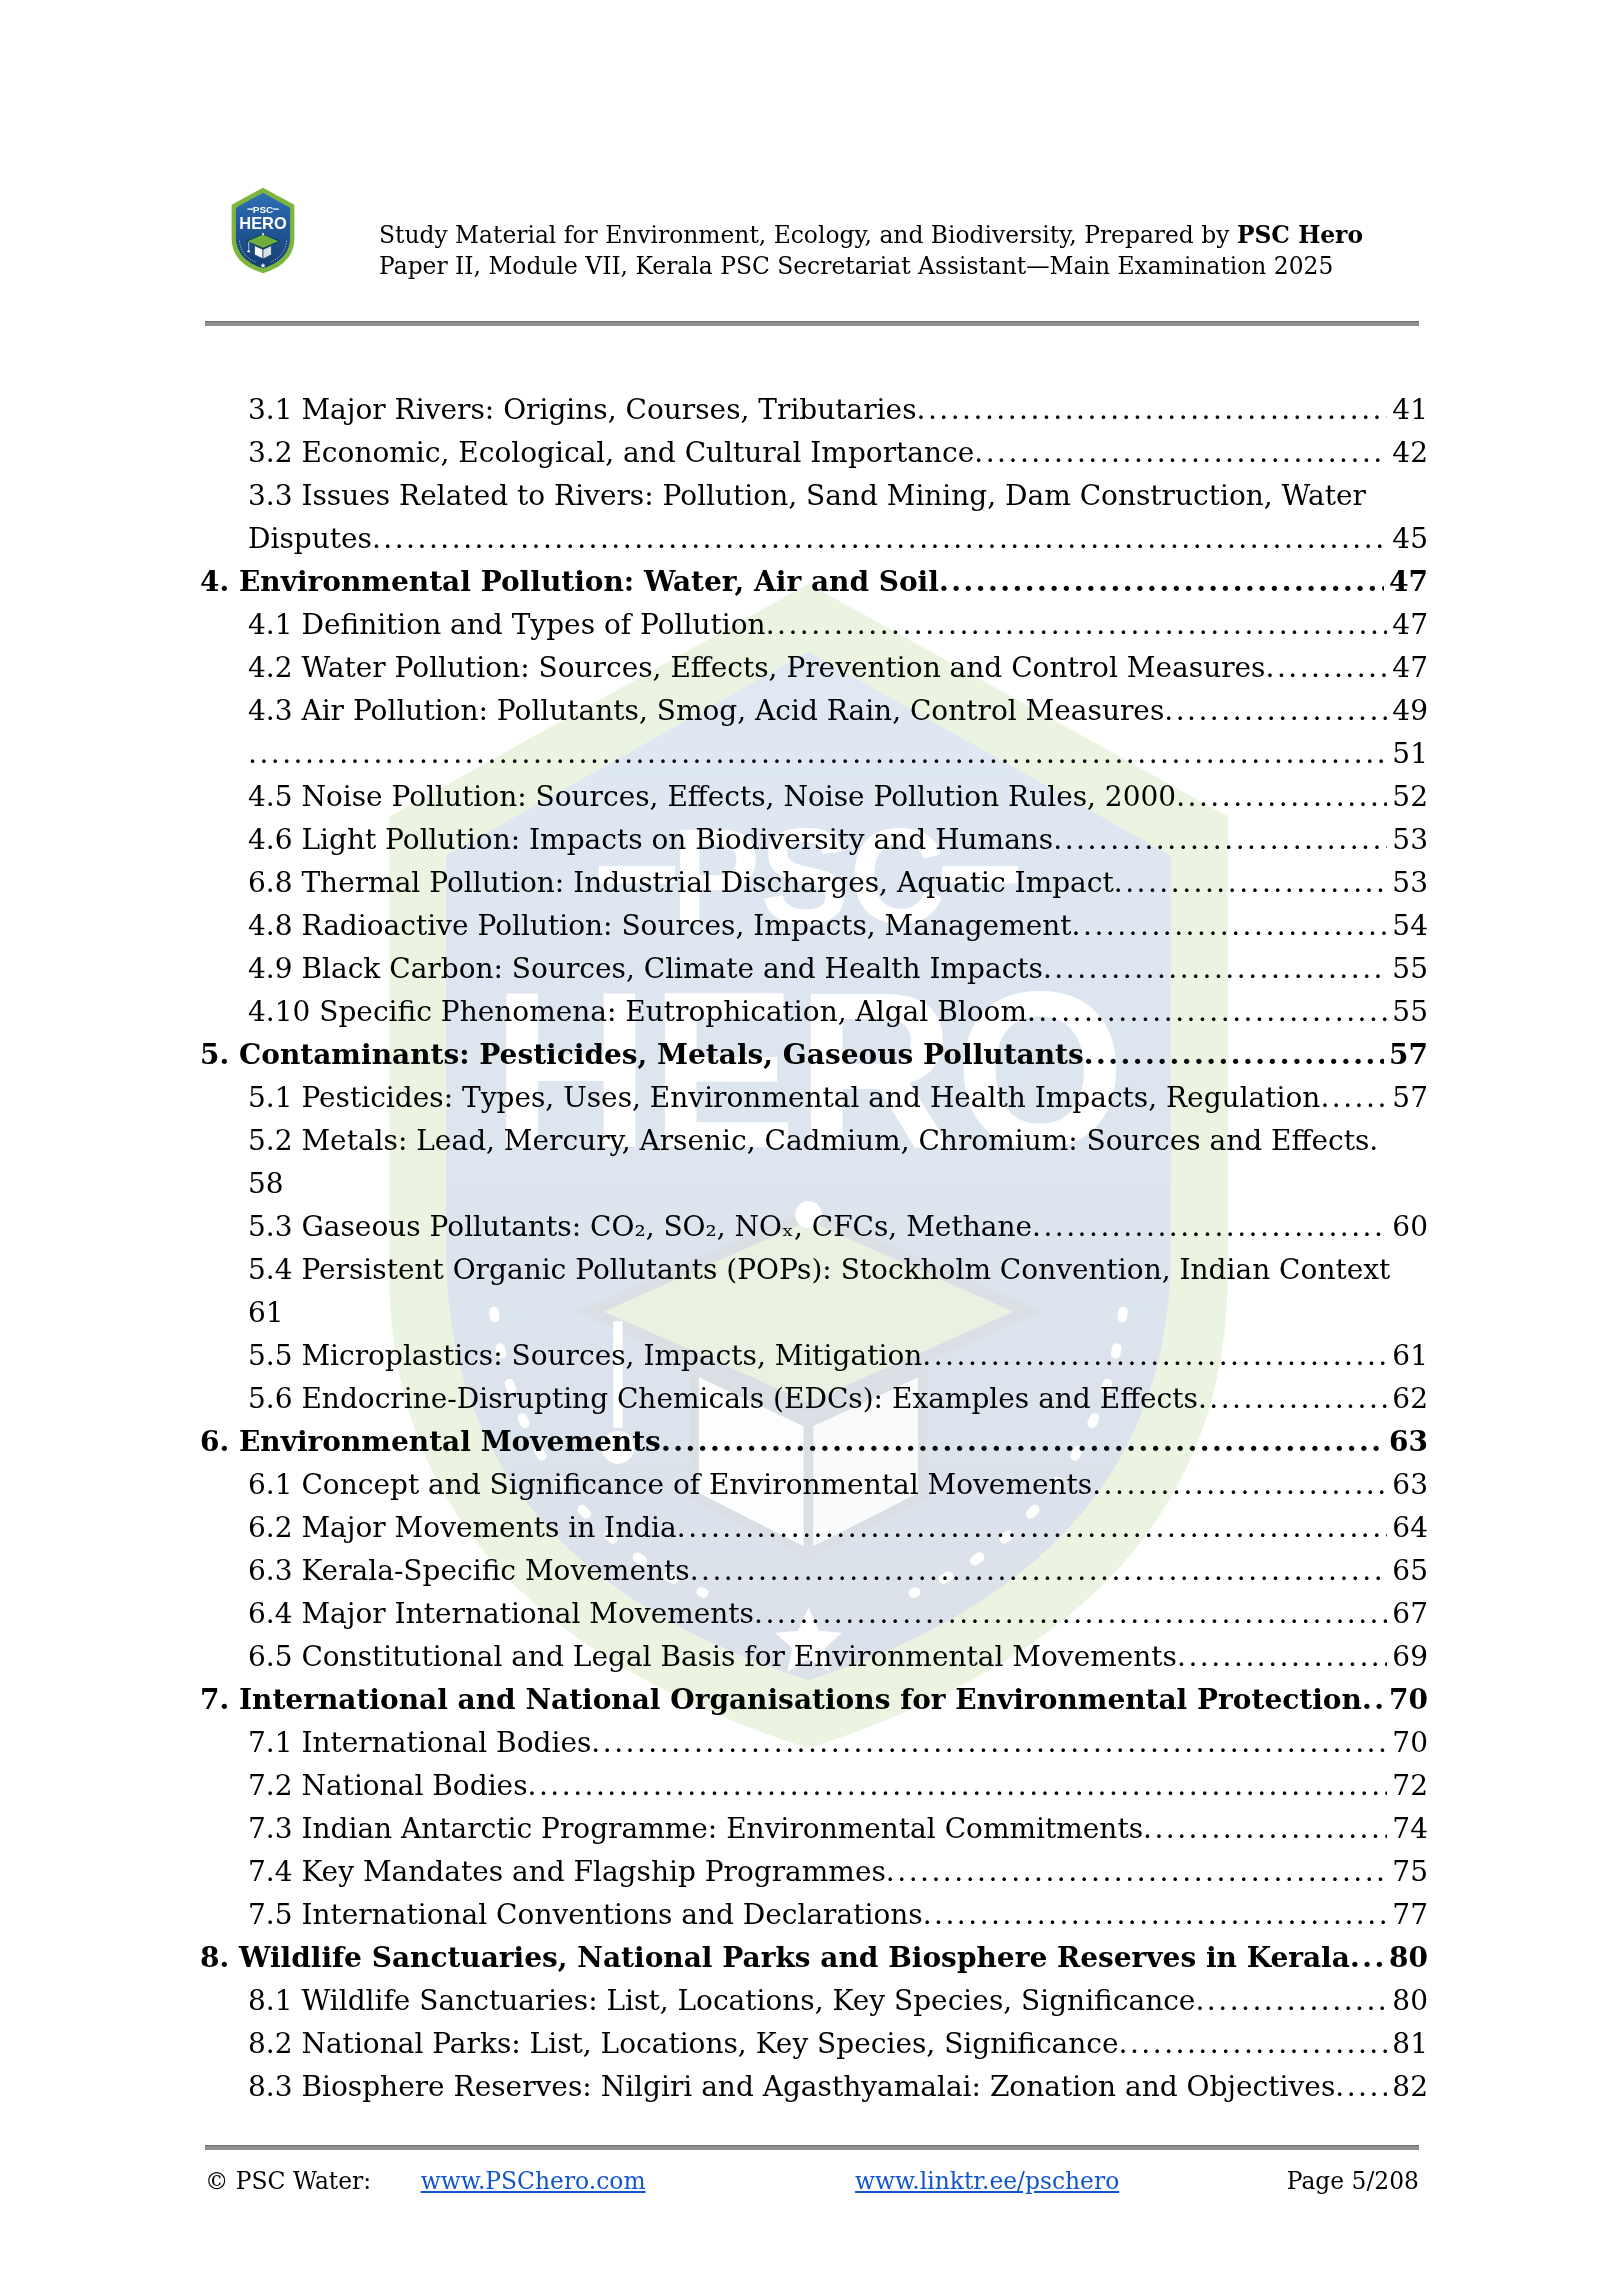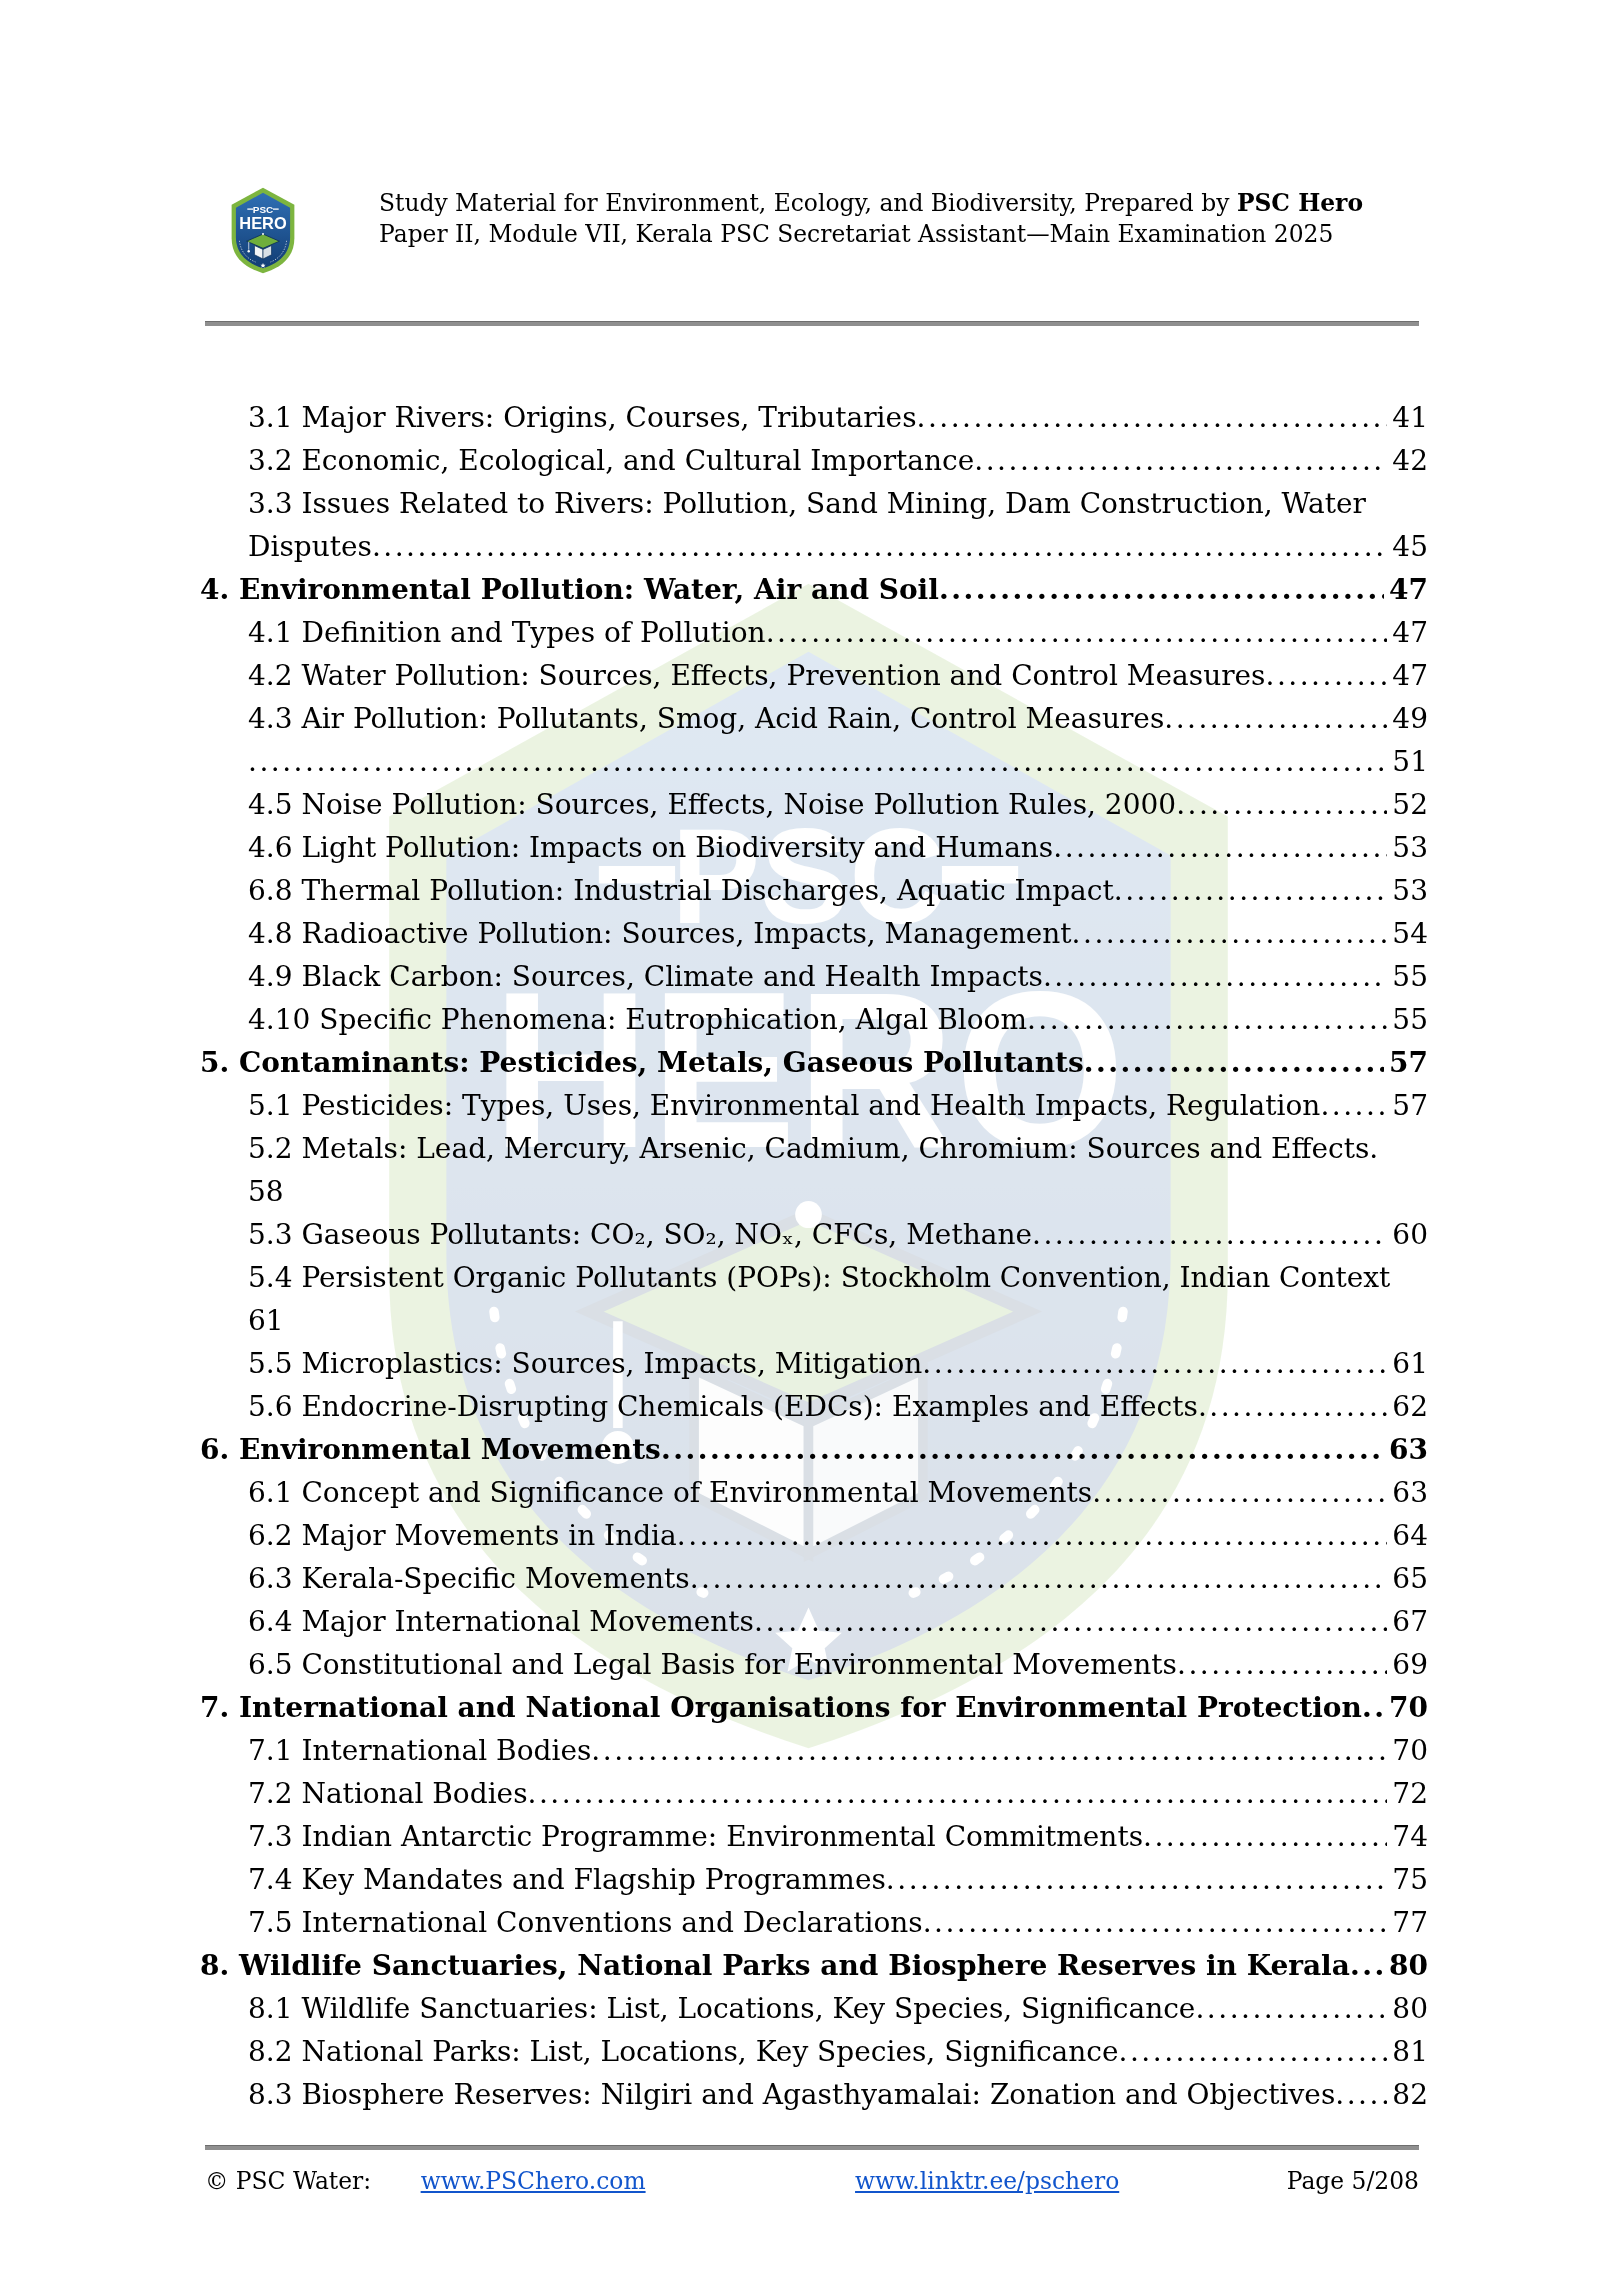--- a/index.html
+++ b/index.html
@@ -14,30 +14,30 @@
     color:var(--text);
   }
   .page{position:relative;width:1623px;height:2295px;overflow:hidden;background:#fff;}
 
   
   .wm{position:absolute;left:332px;top:574px;width:953px;height:1184px;opacity:0.15;z-index:0;}
 
   
   header{position:absolute;left:227px;top:187px;display:flex;z-index:2;}
   .logo-sm{width:72px;height:87px;flex:0 0 auto;}
-  .htext{margin-left:80px;margin-top:1px;font-size:23.4px;line-height:31px;white-space:nowrap;}
+  .htext{margin-left:80px;margin-top:33px;font-size:23.4px;line-height:31px;white-space:nowrap;}
   .hline1 b{font-weight:bold;}
 
   
   .rule{position:absolute;left:205px;width:1214px;height:4.2px;background:var(--rule);border-top:0.8px solid #6e6e6e;z-index:2;}
   .rule-top{top:321px;}
   .rule-bottom{top:2145px;}
 
   
-  .toc{position:absolute;left:200px;top:396px;width:1228px;font-size:28px;line-height:43px;z-index:1;}
+  .toc{position:absolute;left:200px;top:388px;width:1228px;font-size:28px;line-height:43px;z-index:1;}
   .entry.sub{padding-left:48px;}
   .entry.bold{font-weight:bold;}
   .entry .row{display:flex;align-items:baseline;white-space:nowrap;}
   .t1,.t2{flex:0 0 auto;}
   .leader{flex:1 1 auto;min-width:0;overflow:hidden;letter-spacing:2.5px;}
   .pagenum{flex:0 0 auto;padding-left:5px;}
 
   
   footer{position:absolute;left:205px;top:2167px;width:1214px;display:flex;justify-content:space-between;align-items:baseline;font-size:23.4px;z-index:2;}
   .flink{color:var(--link);text-decoration:underline;cursor:pointer;margin-left:42px;}

